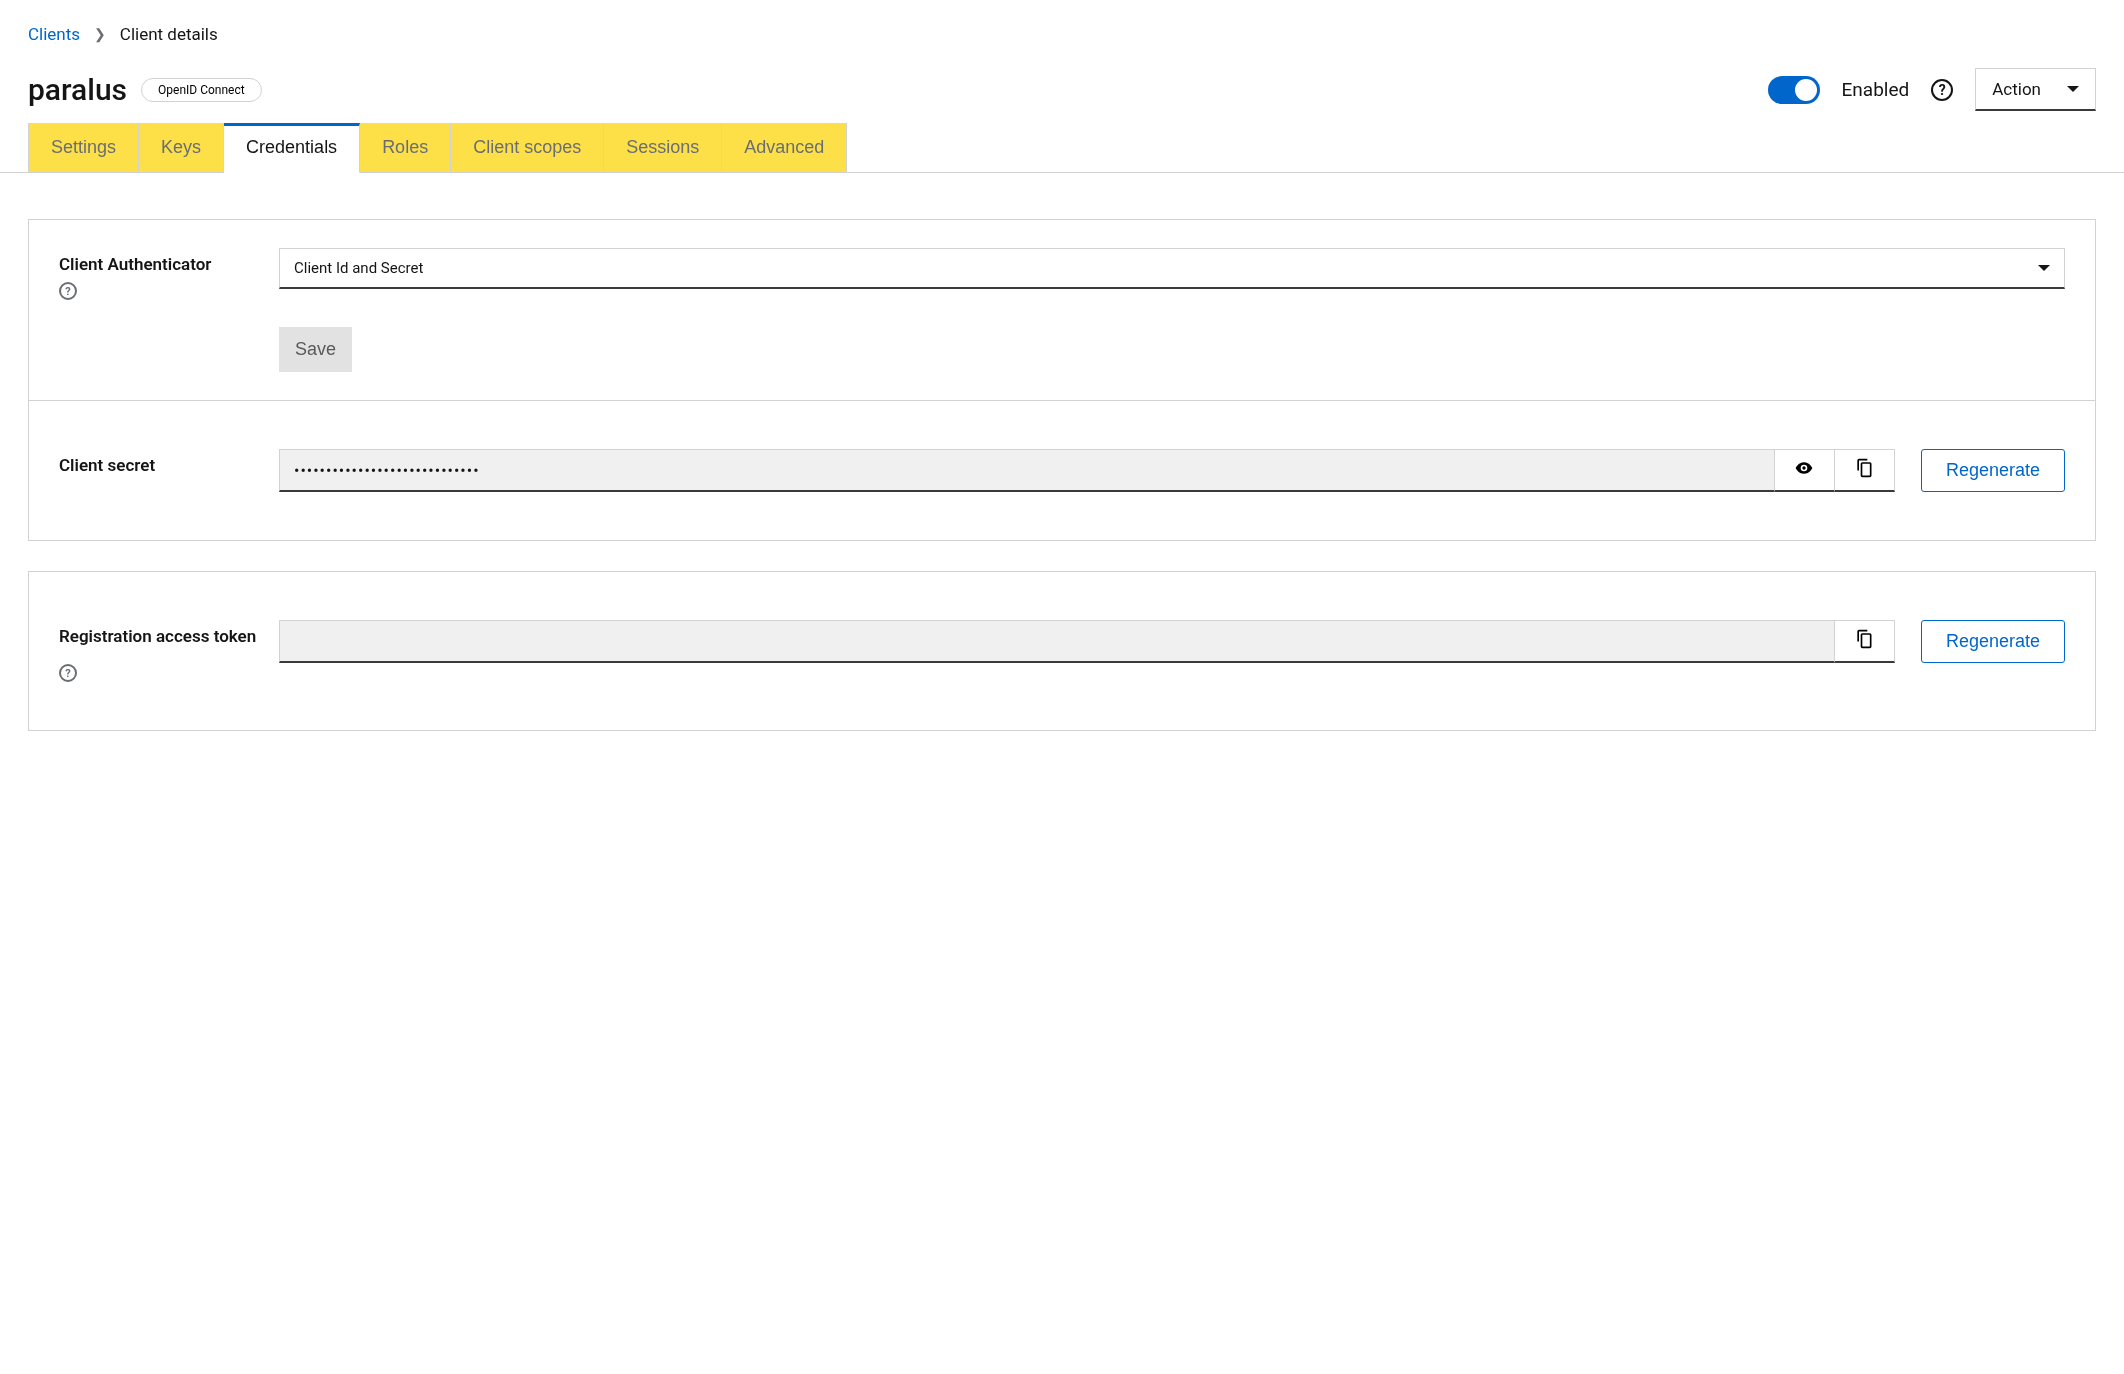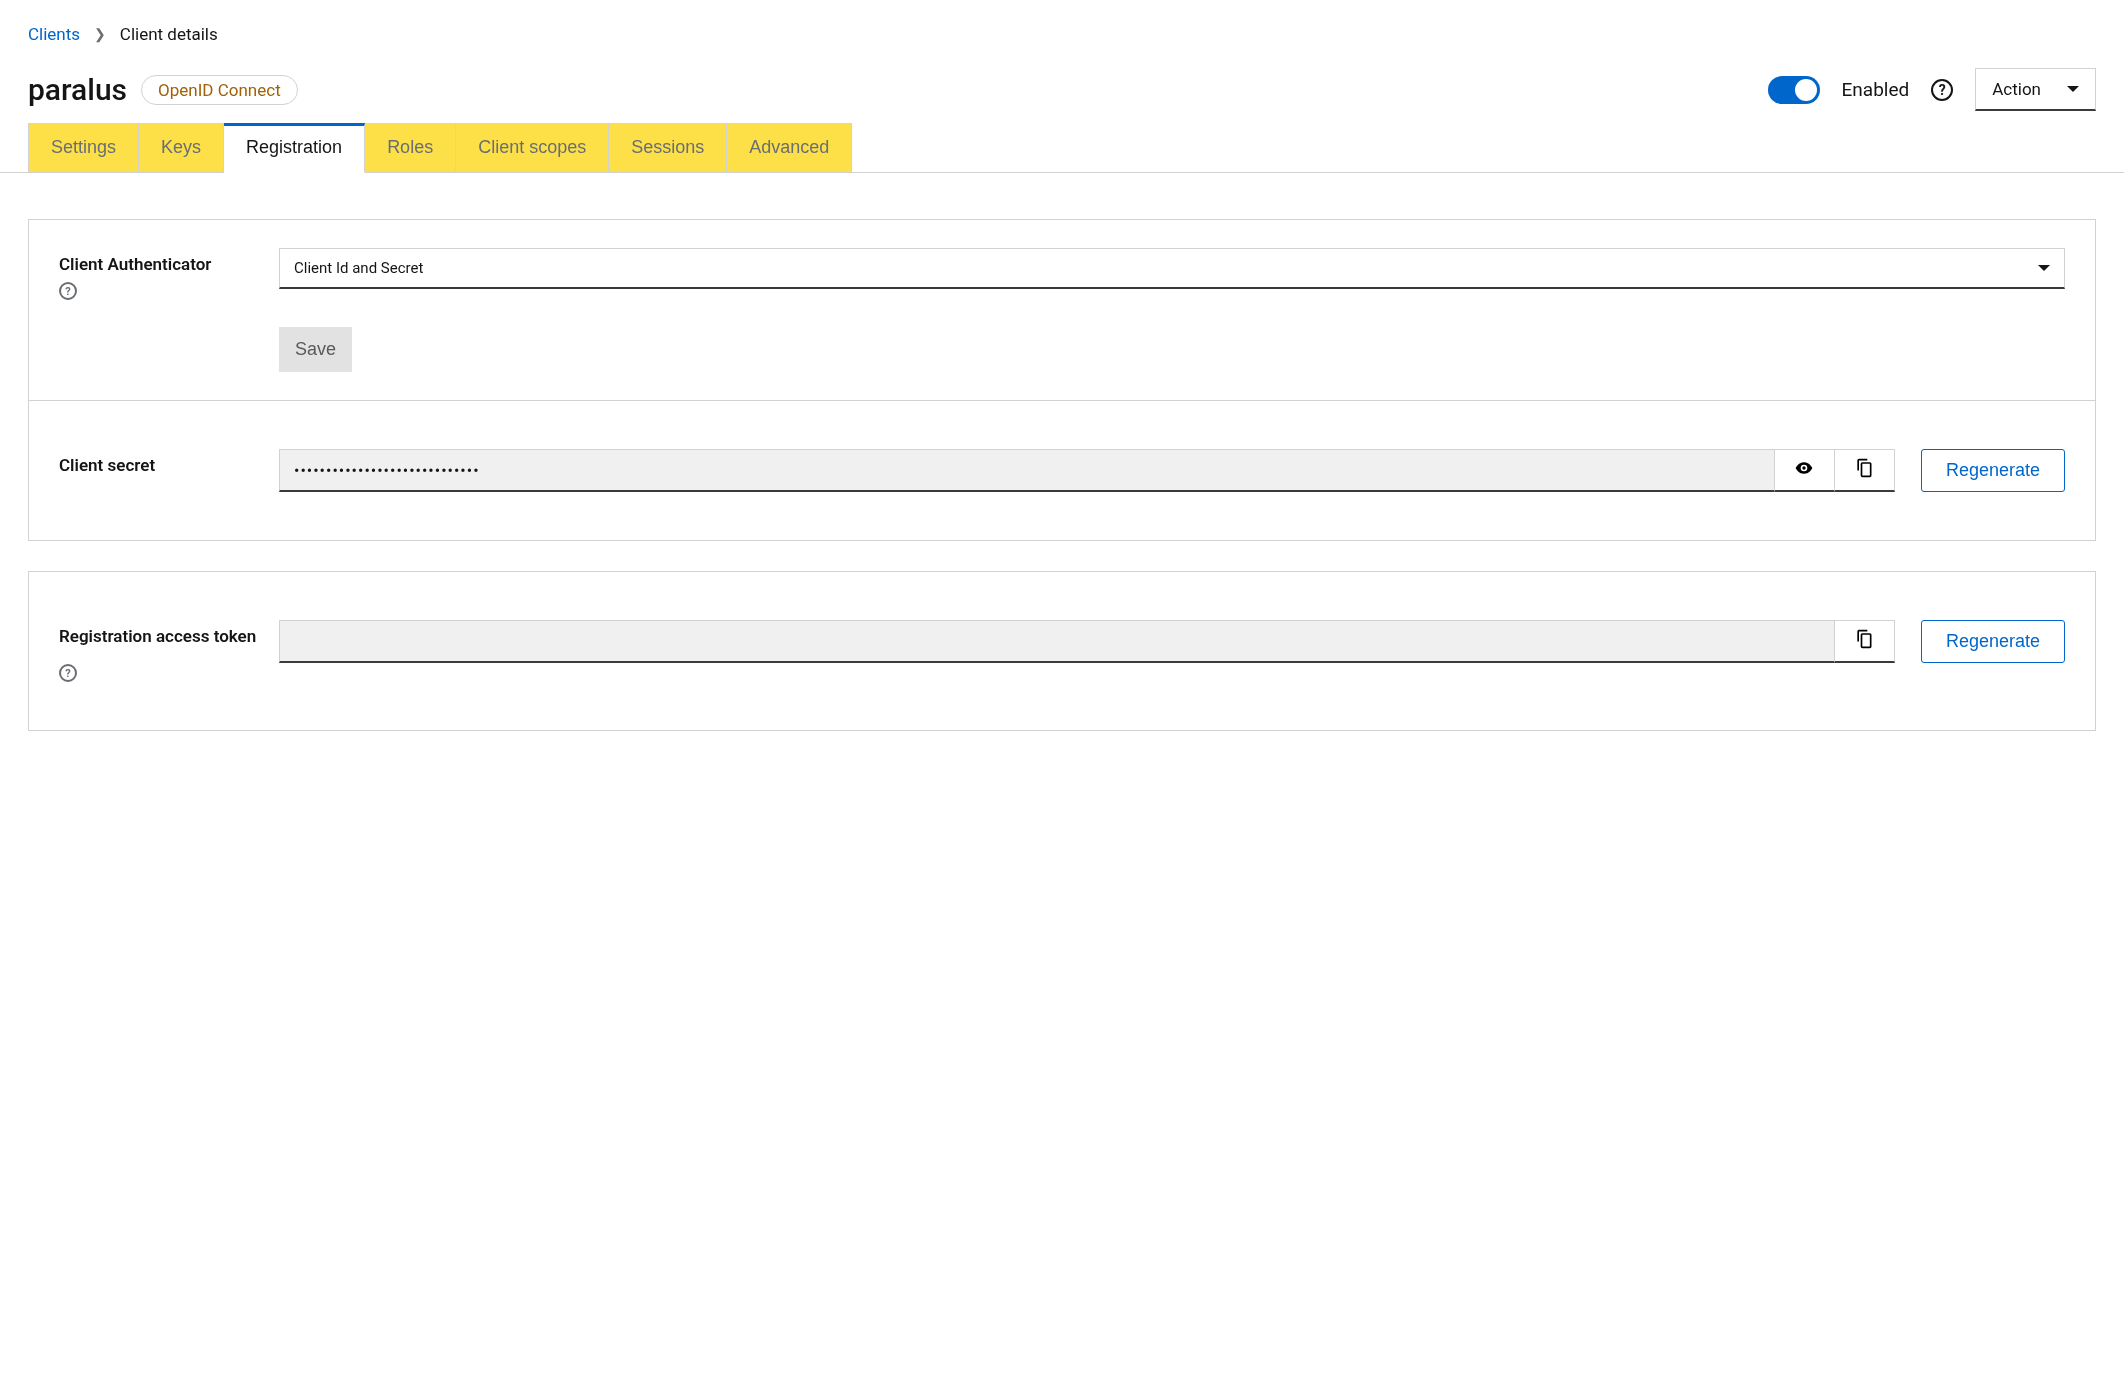--- a/index.html
+++ b/index.html
@@ -48,22 +48,22 @@
     }
     .page-title {
       font-size: 30px;
       font-weight: 500;
       color: #151515;
     }
     .badge {
       border: 1px solid #d2d2d2;
       border-radius: 20px;
       padding: 4px 16px;
-      font-size: 17px;
-      color: #a16207;
+      font-size: 12px;
+      color: #000000;
       background: #fff;
     }
     .header-right {
       display: flex;
       align-items: center;
       gap: 22px;
     }
     .switch {
       width: 52px;
       height: 28px;
@@ -292,21 +292,21 @@
         <span>Action</span>
         <span class="caret"></span>
       </div>
     </div>
   </div>
 
 
   <div class="tabs">
     <button class="tab">Settings</button>
     <button class="tab">Keys</button>
-    <button class="tab active">Registration</button>
+    <button class="tab active">Credentials</button>
     <button class="tab">Roles</button>
     <button class="tab">Client scopes</button>
     <button class="tab">Sessions</button>
     <button class="tab">Advanced</button>
   </div>
 
   <div class="content">
     <div class="panel">
       <div class="panel-section">
         <div class="field-label">

